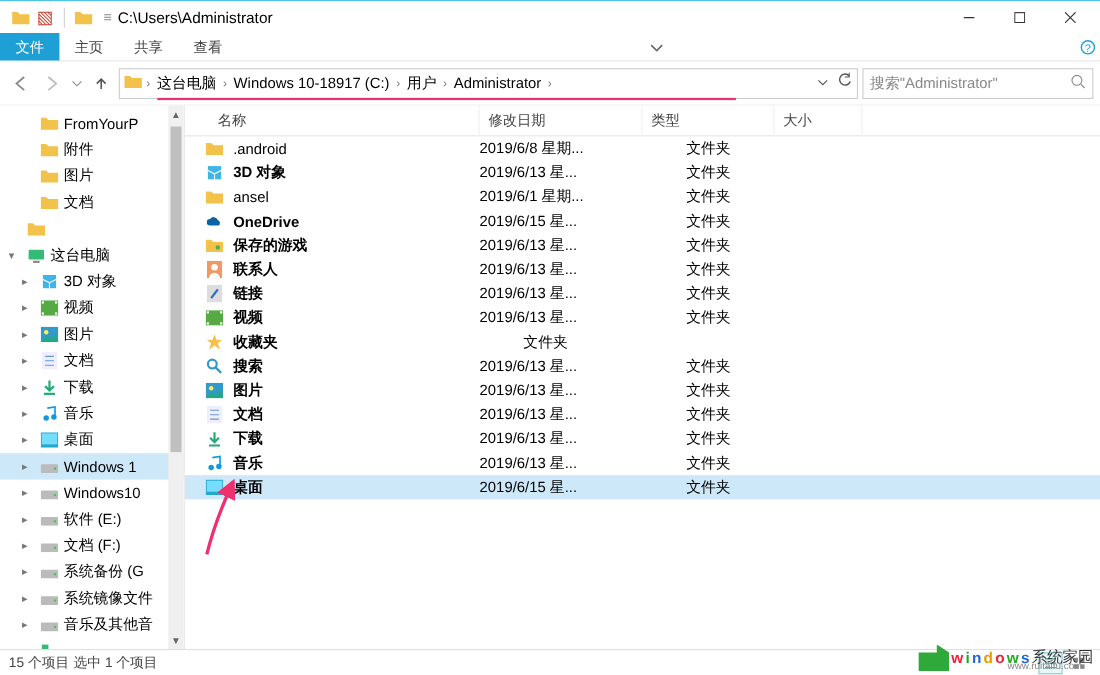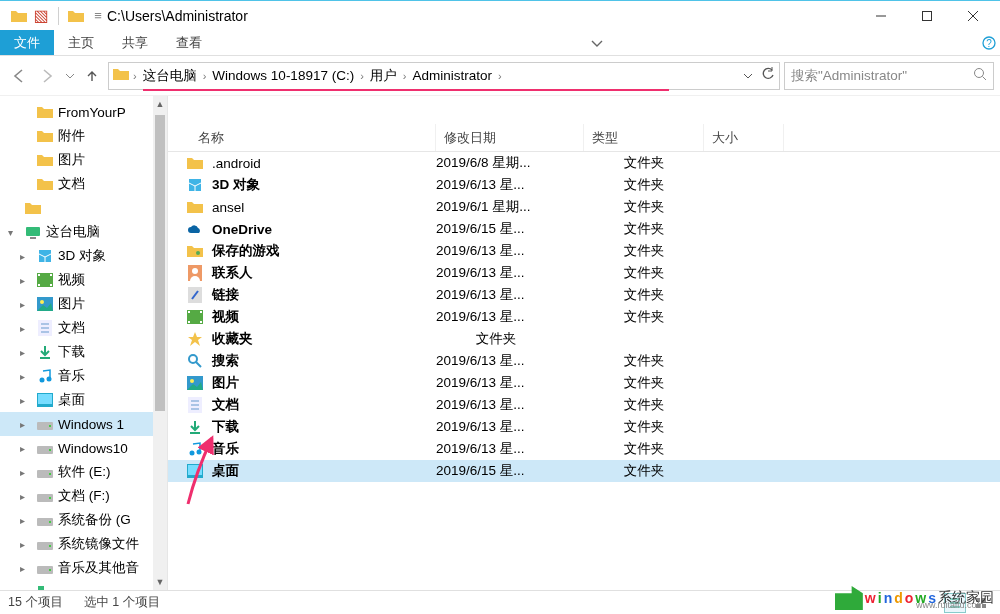--- a/index.html
+++ b/index.html
@@ -42,41 +42,41 @@
 .navitem { display: flex; align-items: center; height: 24px; font-size: 13.5px; padding-left: 8px; gap: 4px; white-space: nowrap; cursor: pointer; }
 .navitem .tw { width: 12px; color: #777; font-size: 10px; flex-shrink: 0; }
 .navitem .nico { width: 18px; height: 18px; display: flex; align-items: center; justify-content: center; flex-shrink: 0; }
 .navitem.sel { background: #cde8f8; }
 .navitem.l1 { padding-left: 20px; }
 .navscroll { position: absolute; right: 0; top: 0; width: 14px; height: 100%; background: #f0f0f0; display: flex; flex-direction: column; }
 .navscroll .arr { height: 16px; display:flex; align-items:center; justify-content:center; font-size:9px; color:#666; }
 .navscroll .thumb { margin: 2px; width: 10px; background: #c0c0c0; }
 
 
-.content { flex: 1; display: flex; flex-direction: column; position: relative; margin-top: 28px; }
+.content { flex: 1; display: flex; flex-direction: column; position: relative; }
 .colhead { height: 28px; display: flex; align-items: center; border-bottom: 1px solid #e6e6e6; font-size: 13px; color: #444; }
 .colhead .col { padding: 0 8px; border-right: 1px solid #f0f0f0; height: 100%; display: flex; align-items: center; cursor: pointer; }
 .col.name { width: 268px; padding-left: 30px; }
 .col.date { width: 148px; }
 .col.type { width: 120px; }
 .col.size { width: 80px; }
 .rows { flex: 1; overflow: hidden; }
 .row { height: 22px; display: flex; align-items: center; font-size: 13.5px; padding-left: 18px; cursor: pointer; }
 .row .rico { width: 18px; height: 18px; margin-right: 8px; display:flex; align-items:center; justify-content:center; flex-shrink:0; }
 .row .rname { width: 224px; }
 .row.bold .rname { font-weight: 600; }
 .row .rdate { width: 148px; }
 .row .rtype { width: 120px; text-align: center; }
 .row.sel { background: #cde8f8; }
 
 
 .arrow-ann { position: absolute; left: 176px; top: 432px; pointer-events: none; }
 
 
-.statusbar { height: 24px; border-top: 1px solid #e0e0e0; display: flex; align-items: center; font-size: 12.5px; color: #444; padding: 5px 8px; gap: 21px; }
+.statusbar { height: 24px; border-top: 1px solid #e0e0e0; display: flex; align-items: center; font-size: 12.5px; color: #444; padding: 5px 8px; gap: 4px; }
 .statusbar .right { margin-left: auto; display: flex; gap: 4px; }
 .statusbar .viewbtn { width: 22px; height: 20px; border: 1px solid transparent; display:flex; align-items:center; justify-content:center; }
 .statusbar .viewbtn.active { border-color: #8cc; background:#eaf6fb; }
 
 
 .watermark { position: absolute; right: 6px; bottom: 4px; font-size: 14px; display:flex; align-items:center; gap:2px; }
 .watermark .logo { width: 28px; height: 24px; background:#2faa3a; position:relative; clip-path: polygon(0 30%,60% 30%,60% 0,100% 30%,100% 100%,0 100%); }
 .watermark b { font-weight: bold; }
 .watermark .c1{color:#e23;} .watermark .c2{color:#2a2;} .watermark .c3{color:#26d;} .watermark .c4{color:#e90;}
 .watermark .sub { font-size: 9px; color: #888; position:absolute; right:10px; bottom:0; }

